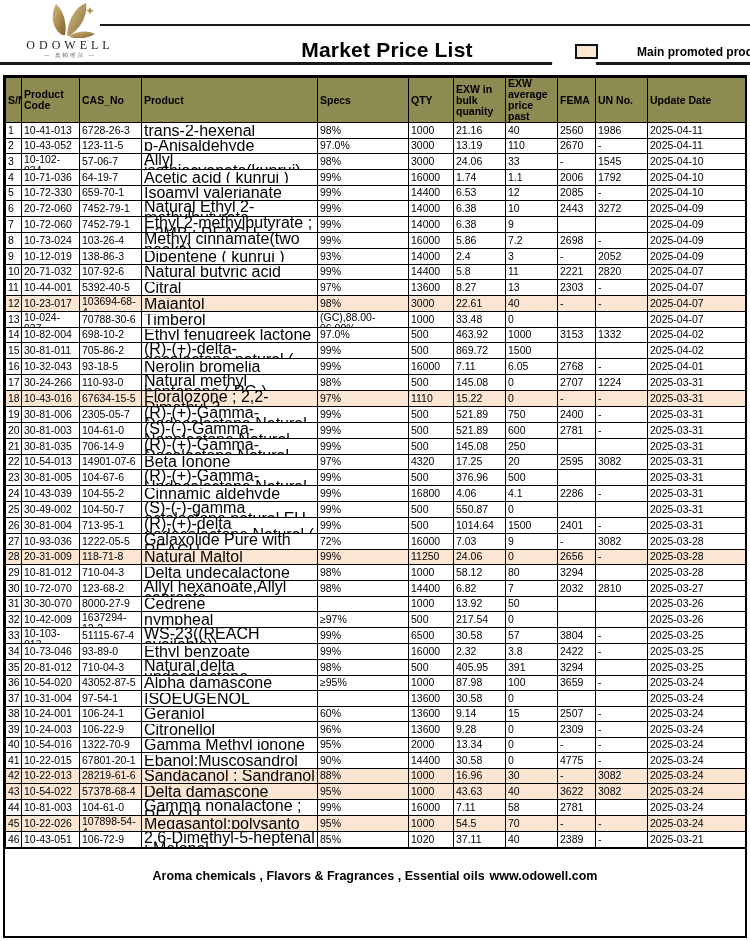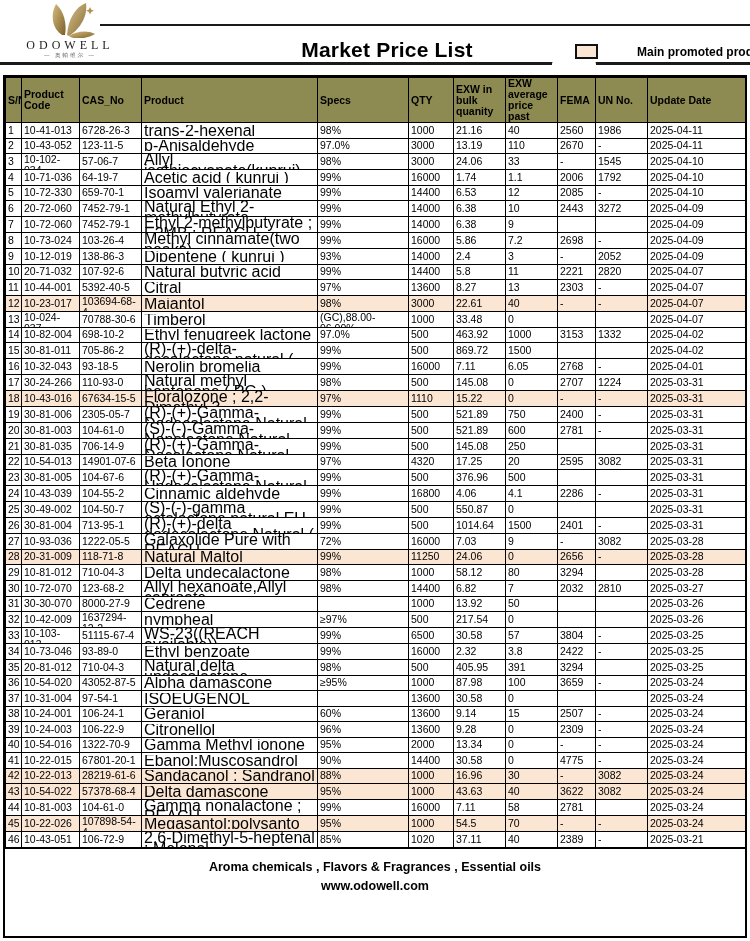--- a/index.html
+++ b/index.html
@@ -24,21 +24,21 @@
   .table-wrap { position:absolute; left:3px; top:75px; width:744px; height:863px; border:2px solid #000; background:#fff; }
   table { border-collapse:collapse; table-layout:fixed; width:740px; }
   th, td { border:1px solid #000; padding:0 2px; overflow:hidden; vertical-align:middle; text-align:left; }
   thead th { background:var(--hdr,#8e8b52); font-size:10.5px; font-weight:bold; height:40px; line-height:11px; }
   tbody td { height:15.5px; font-size:10.5px; }
   td.c-product { font-size:16px; }
   .ct { line-height:11px; max-height:15px; overflow:hidden; }
   tbody tr.hl td { background:var(--hl,#fbe5d3); }
 
   
-  .footer { border-top:1px solid #000; height:56px; display:flex; flex-direction:column; align-items:center; justify-content:center; gap:5px; }
+  .footer { border-top:1px solid #000; height:56px; display:flex; flex-direction:row; align-items:center; justify-content:center; gap:5px; }
   .footer div { font-size:12.5px; font-weight:bold; }
 </style>
 </head>
 <body>
 
 <div class="page">
 
   <div class="logo">
     <svg width="58" height="36" viewBox="0 0 58 36">
       <defs>

